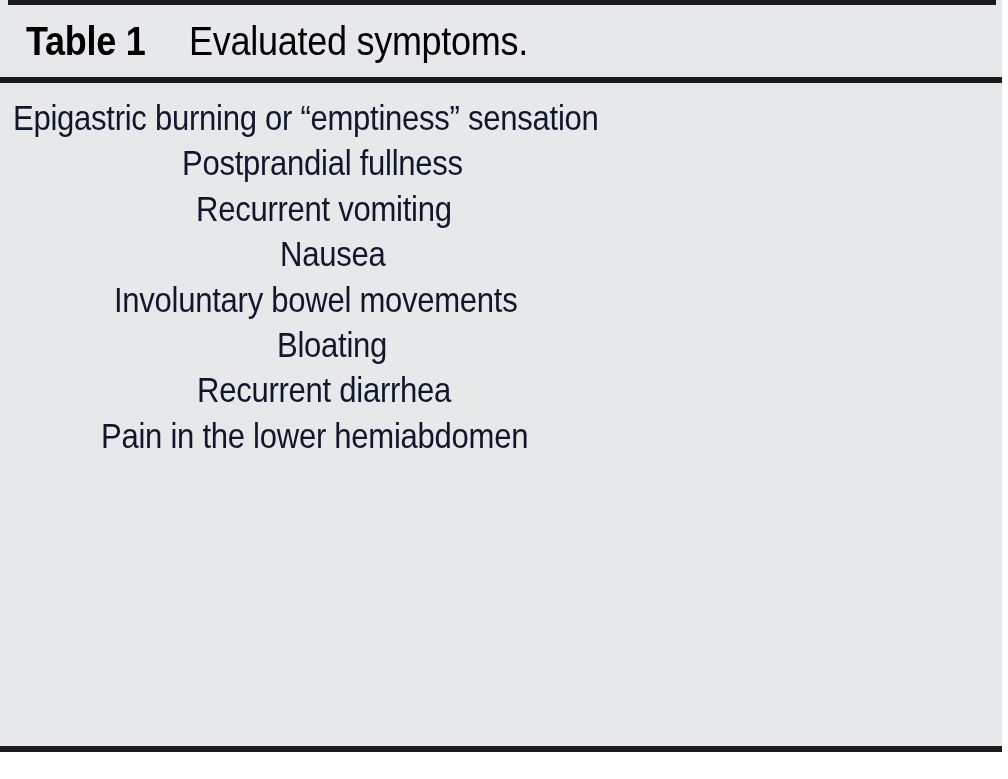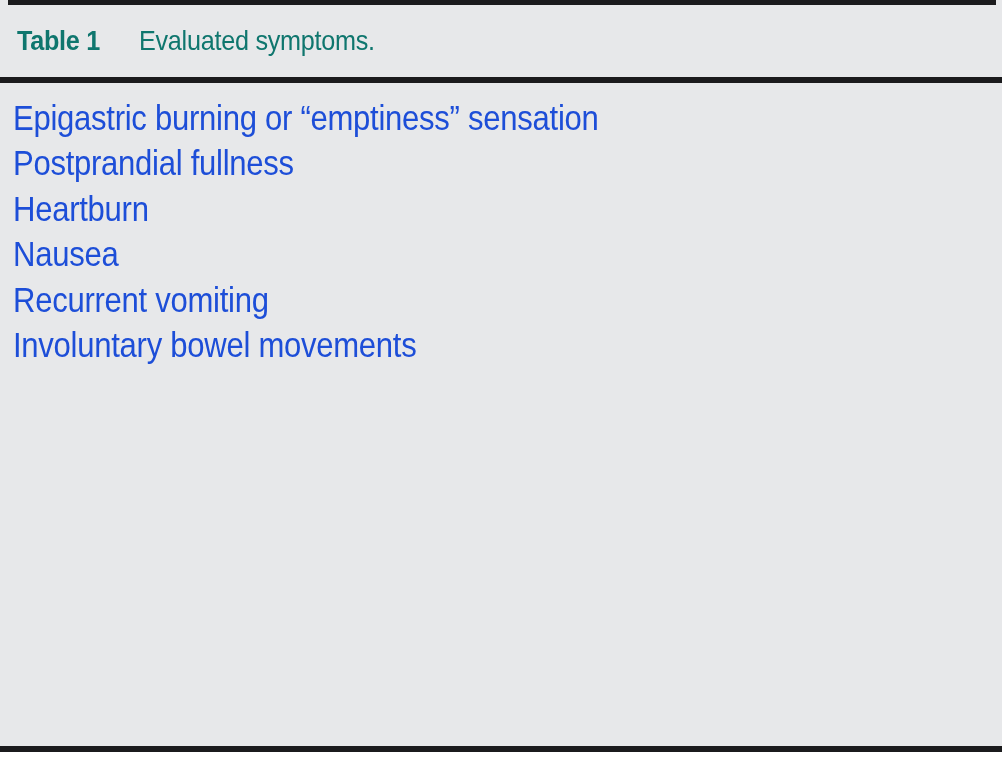--- a/index.html
+++ b/index.html
@@ -40,44 +40,45 @@
     height: 6px;
   }
   .rule-bottom {
     left: 0px;
     top: 746px;
     width: 1002px;
     height: 6px;
   }
   .header {
     position: absolute;
-    left: 17px;
+    left: 26px;
     top: 17px;
     height: 48px;
     line-height: 48px;
-    font-size: 28px;
-    color: #0f766e;
+    font-size: 40px;
+    color: #000000;
     white-space: nowrap;
   }
   .cond {
     display: inline-block;
     transform: scaleX(0.9);
     transform-origin: 0 60%;
     letter-spacing: -0.3px;
   }
   .table-label {
     font-weight: bold;
     margin-right: 30px;
   }
   .symptom-list {
     position: absolute;
     left: 13px;
     top: 96px;
     font-size: 34.5px;
-    color: #1d4ed8;
+    color: #0f172a;
+    text-align: center;
   }
   .symptom-row {
     height: 45.4px;
     line-height: 45.4px;
     white-space: nowrap;
   }
 </style>
 </head>
 <body>
 
@@ -88,22 +89,24 @@
 
     <div class="header">
       <span class="cond table-label">Table 1</span><span class="cond">Evaluated symptoms.</span>
     </div>
 
     <div class="rule rule-caption"></div>
 
     <div class="symptom-list">
         <div class="symptom-row"><span class="cond">Epigastric burning or “emptiness” sensation</span></div>
         <div class="symptom-row"><span class="cond">Postprandial fullness</span></div>
-        <div class="symptom-row"><span class="cond">Heartburn</span></div>
+        <div class="symptom-row"><span class="cond">Recurrent vomiting</span></div>
         <div class="symptom-row"><span class="cond">Nausea</span></div>
-        <div class="symptom-row"><span class="cond">Recurrent vomiting</span></div>
         <div class="symptom-row"><span class="cond">Involuntary bowel movements</span></div>
+        <div class="symptom-row"><span class="cond">Bloating</span></div>
+        <div class="symptom-row"><span class="cond">Recurrent diarrhea</span></div>
+        <div class="symptom-row"><span class="cond">Pain in the lower hemiabdomen</span></div>
       </div>
 
     <div class="rule rule-bottom"></div>
 
   </div>
 </div>
 
 </body></html>

